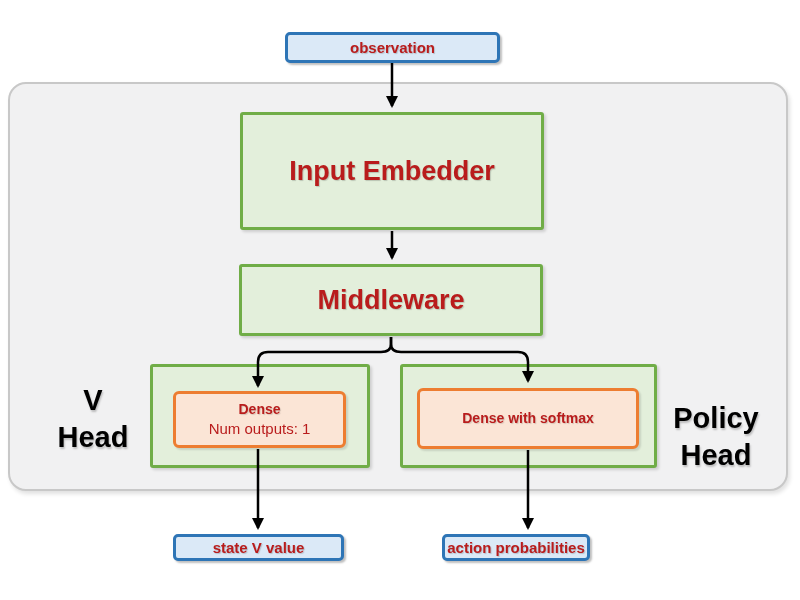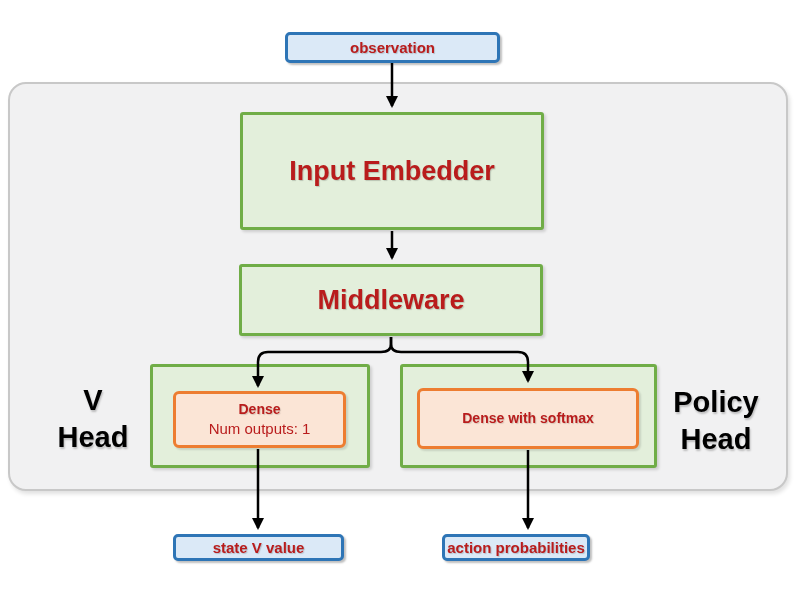--- a/index.html
+++ b/index.html
@@ -99,21 +99,21 @@
   <div class="head-label" style="left:33px; top:382px; width:120px;">
     <div>V</div>
     <div>Head</div>
   </div>
   <div class="box green-box" style="left:150px; top:364px; width:220px; height:104px;"></div>
   <div class="box orange-box" style="left:173px; top:391px; width:173px; height:57px;">
     <div class="dense-title">Dense</div>
     <div class="dense-sub">Num outputs: 1</div>
   </div>
 
-  <div class="head-label" style="left:655px; top:384px; width:122px;text-align:center;">
+  <div class="head-label" style="left:655px; top:400px; width:122px;text-align:center;">
     <div>Policy</div>
     <div>Head</div>
   </div>
   <div class="box green-box" style="left:400px; top:364px; width:257px; height:104px;"></div>
   <div class="box orange-box" style="left:417px; top:388px; width:222px; height:61px;align-items:center;">
     <div class="dense-title">Dense with softmax</div>
   </div>
 
   <div class="box blue-box" style="left:173px; top:534px; width:171px; height:27px;">
     <span>state V value</span>

